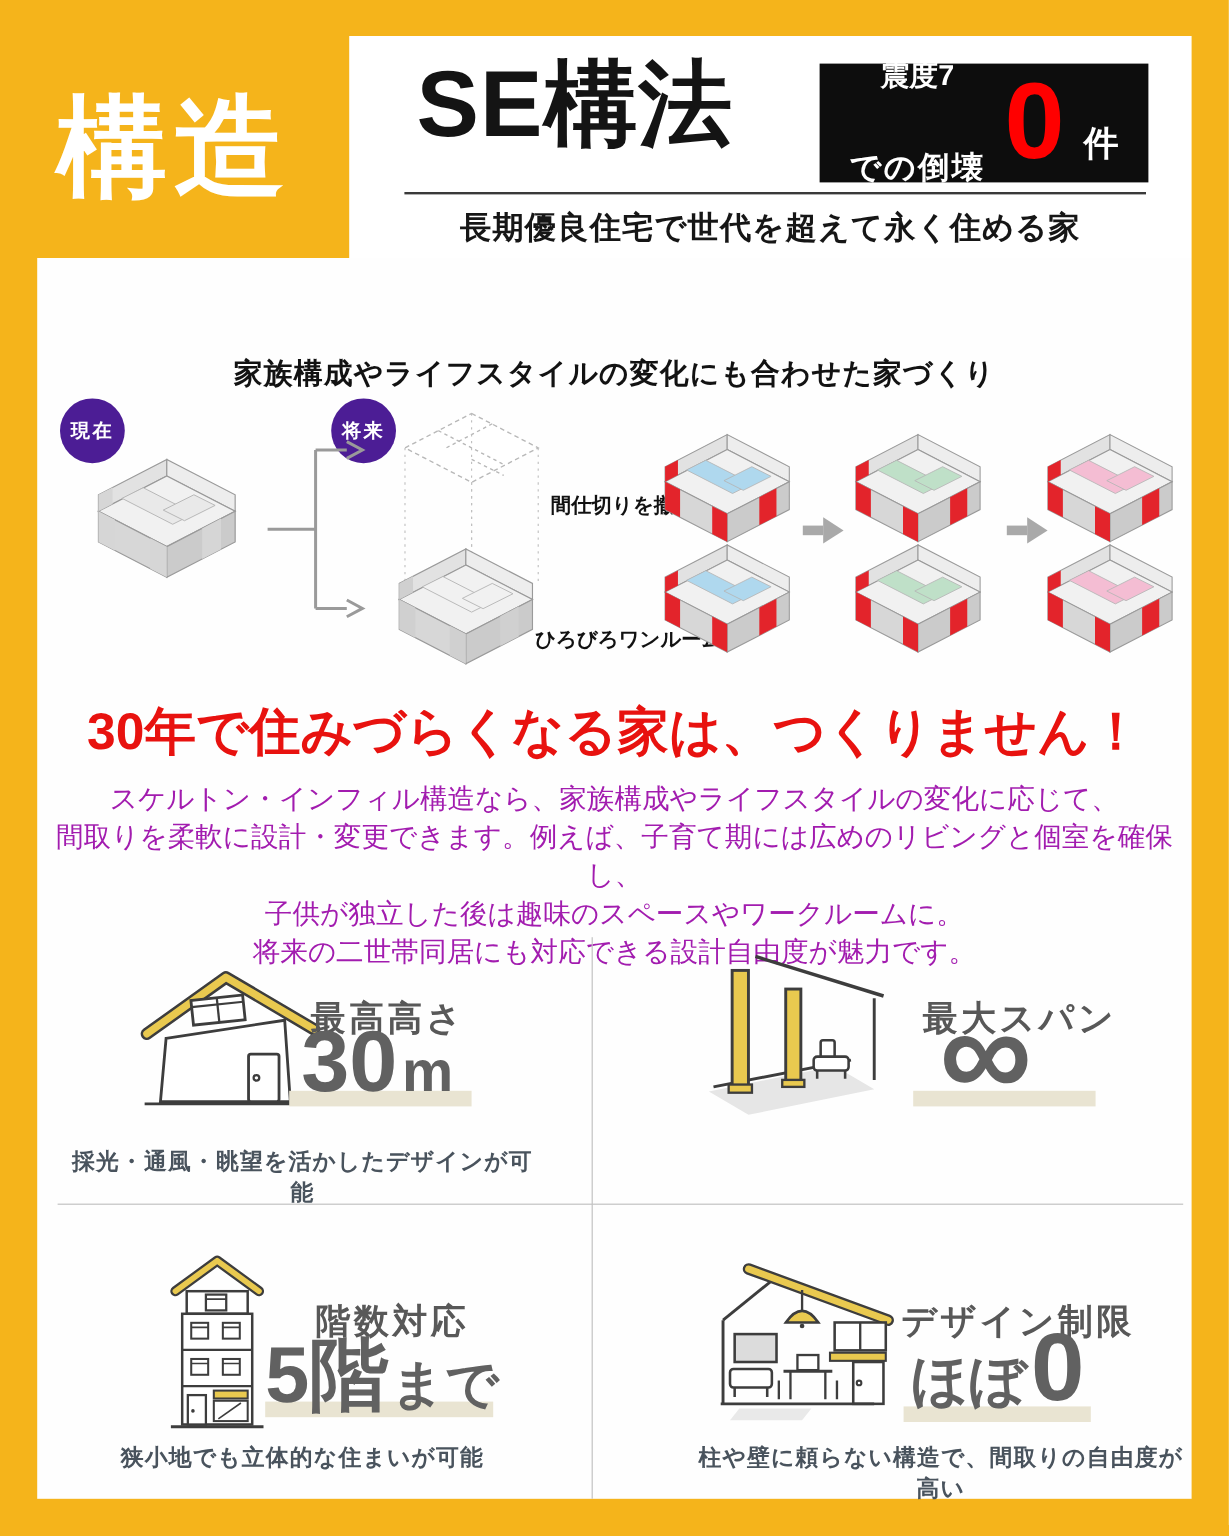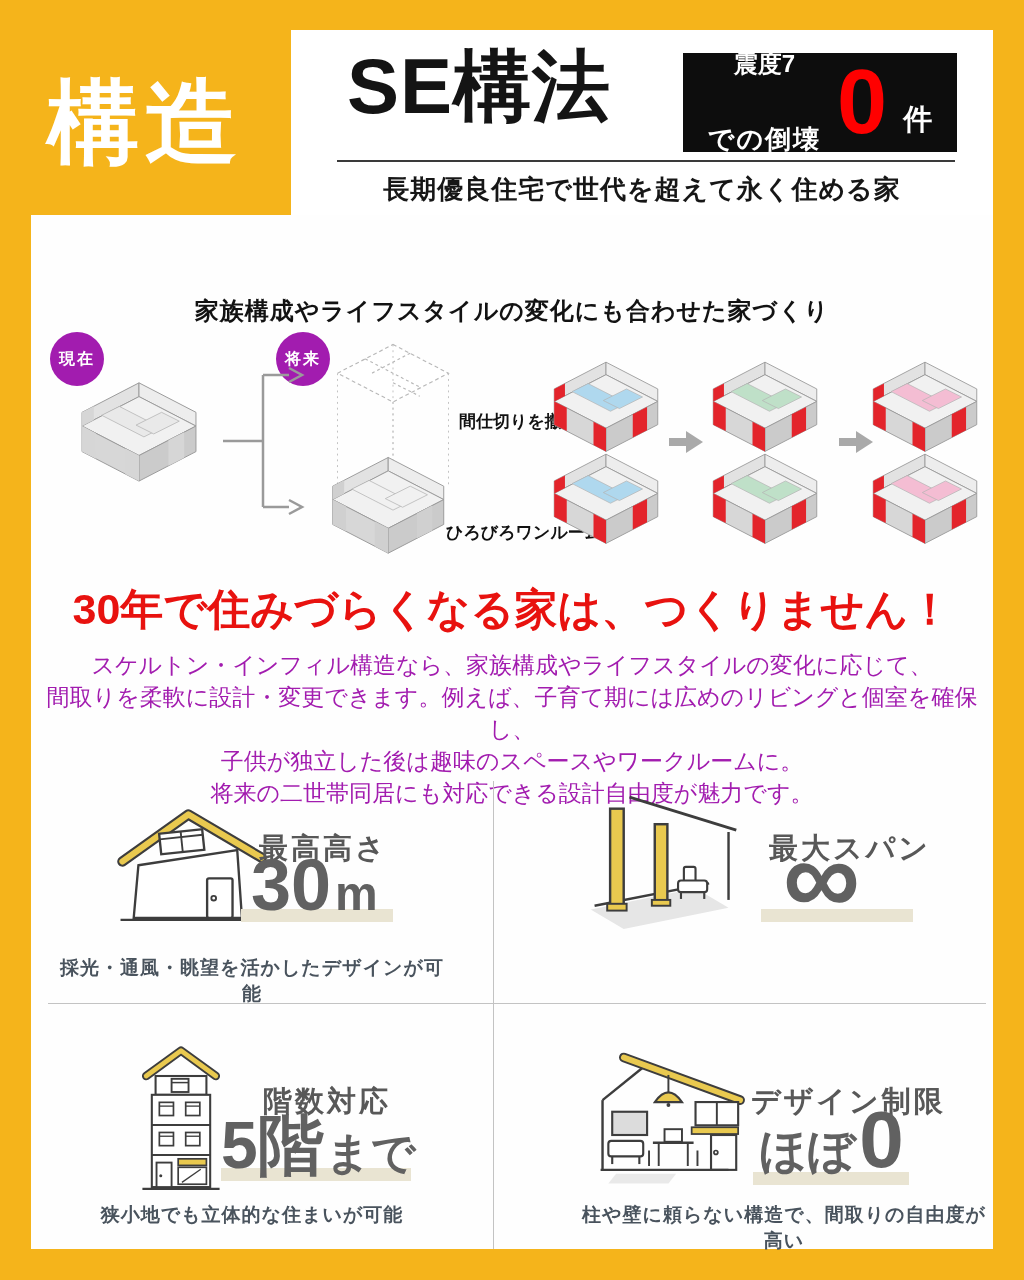--- a/index.html
+++ b/index.html
@@ -46,21 +46,21 @@
   .concept-heading{
     position:absolute;left:0;top:24px;width:100%;margin:0;text-align:center;
     font-size:37px;font-weight:800;color:#2A7E9D;letter-spacing:2px;
   }
   .concept-sub{
     position:absolute;left:0;top:80px;width:100%;text-align:center;
     font-size:24px;font-weight:700;color:#121212;letter-spacing:1px;
   }
   .badge-circle{
     position:absolute;width:54px;height:54px;border-radius:50%;
-    background:#a21caf;color:#ffffff;font-size:16px;font-weight:700;letter-spacing:2px;
+    background:#4c1d95;color:#ffffff;font-size:16px;font-weight:700;letter-spacing:2px;
     display:flex;align-items:center;justify-content:center;
   }
   .b-now{left:19px;top:117px;}
   .b-future{left:245px;top:117px;}
   .dg-label{position:absolute;font-size:17px;font-weight:700;color:#111111;}
   .l-remove{left:428px;top:195px;}
   .l-oneroom{left:415px;top:306px;}
   .house{position:absolute;}
   .red-headline{
     position:absolute;left:0;top:366px;width:100%;margin:0;text-align:center;

